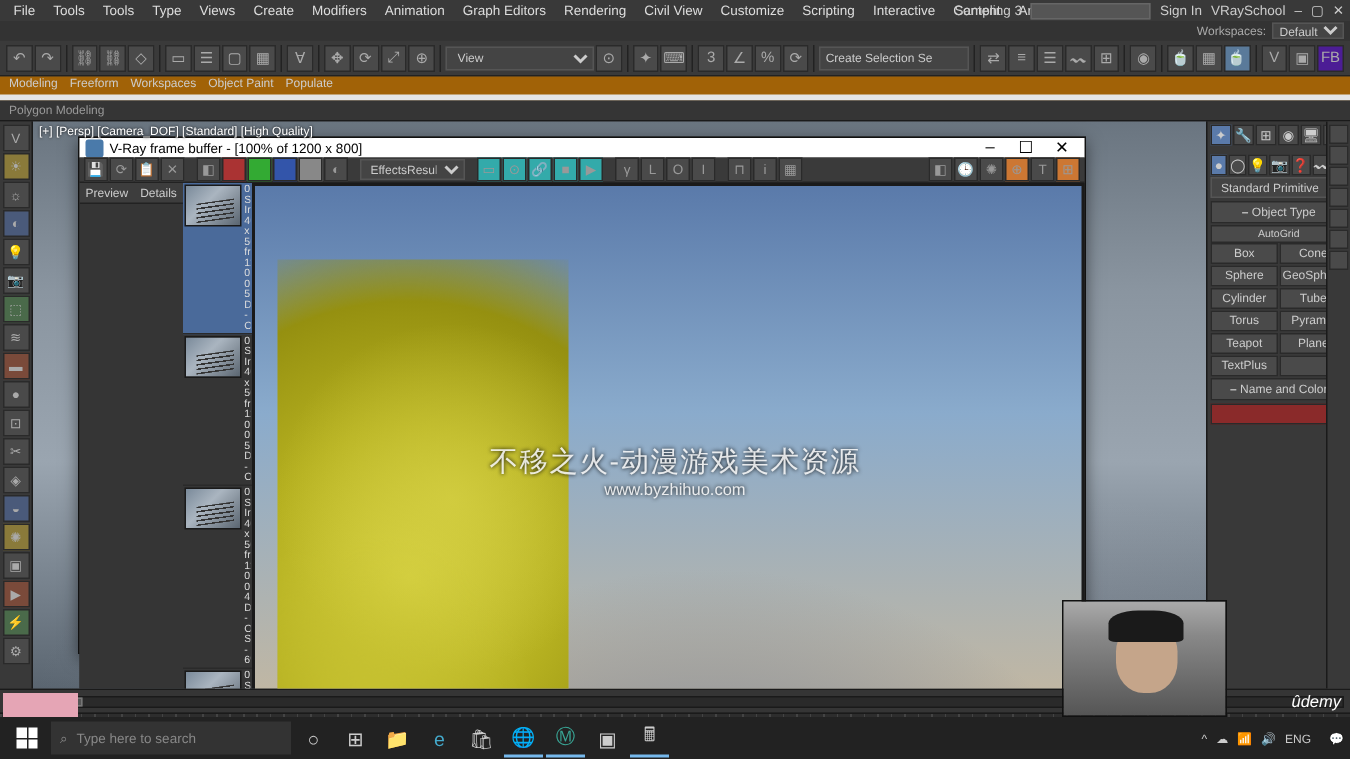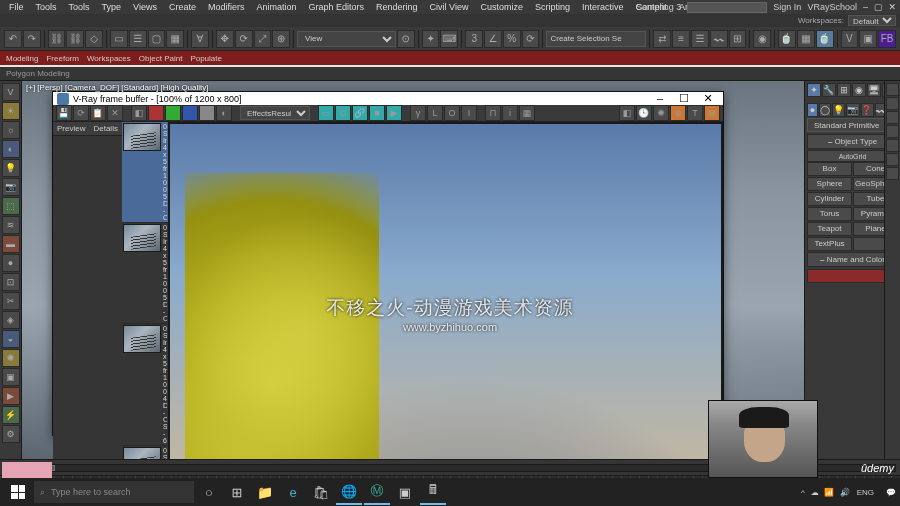--- a/index.html
+++ b/index.html
@@ -9,21 +9,21 @@
 .topright{position:absolute;top:0;right:4px;display:flex;align-items:center;gap:6px;height:14px;font-size:9px}
 .topright input{width:80px;height:11px;background:#555;border:1px solid #666;color:#ccc;font-size:8px;padding:0 3px}
 .subbar{height:13px;background:#333;display:flex;align-items:center;padding:0 4px;font-size:8px;color:#aaa}
 .subbar .ws{margin-left:auto;display:flex;align-items:center;gap:4px}
 .subbar select{background:#444;border:1px solid #555;color:#ccc;font-size:8px;height:11px}
 .toolbar{height:24px;background:#3a3a3a;border-bottom:1px solid #222;display:flex;align-items:center;padding:0 4px;gap:1px}
 .tb-ico{width:18px;height:18px;background:#4a4a4a;border:1px solid #2a2a2a;display:flex;align-items:center;justify-content:center;font-size:10px;color:#aaa}
 .tb-ico.b{background:#5a7a9a}
 .tb-sep{width:1px;height:18px;background:#222;margin:0 2px}
 .tb-sel{width:100px;height:16px;background:#444;border:1px solid #555;font-size:8px;color:#ccc;padding:0 3px}
-.ribbon{height:16px;background:#7f1d1d;border-bottom:2px solid #e5e5e5;display:flex;align-items:center;padding:0 6px;gap:8px;font-size:8px}
+.ribbon{height:16px;background:#a16207;border-bottom:4px solid #e5e5e5;display:flex;align-items:flex-start;padding:0 6px;gap:8px;font-size:8px}
 .ribbon-body{height:14px;background:#353535;border-bottom:1px solid #1a1a1a;display:flex;align-items:center;padding:0 6px;font-size:8px;color:#999}
 .main{position:relative;height:378px;display:flex;background:#222}
 .lefttools{width:22px;background:#393939;display:flex;flex-direction:column;padding:2px 0;gap:1px;border-right:1px solid #1a1a1a}
 .lt-ico{width:18px;height:18px;margin:0 auto;background:#4a4a4a;border:1px solid #2a2a2a;font-size:9px;display:flex;align-items:center;justify-content:center;color:#aaa}
 .lt-ico.y{background:#8a7a3a}
 .lt-ico.r{background:#7a4a3a}
 .lt-ico.g{background:#4a6a4a}
 .lt-ico.bl{background:#4a5a7a}
 .viewport{flex:1;position:relative;background:linear-gradient(180deg,#6a7580 0%,#8a95a0 30%,#9aa5b0 60%,#5a6570 100%);overflow:hidden}
 .vp-label{position:absolute;top:2px;left:4px;font-size:8px;color:#fff;text-shadow:0 0 2px #000;z-index:1}

